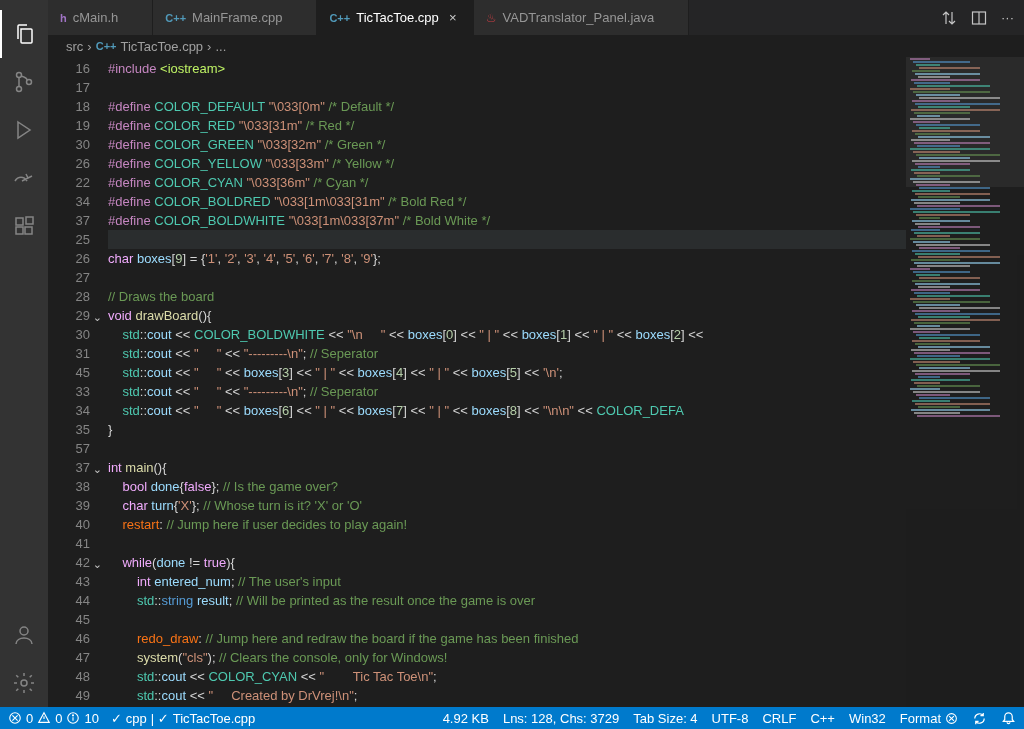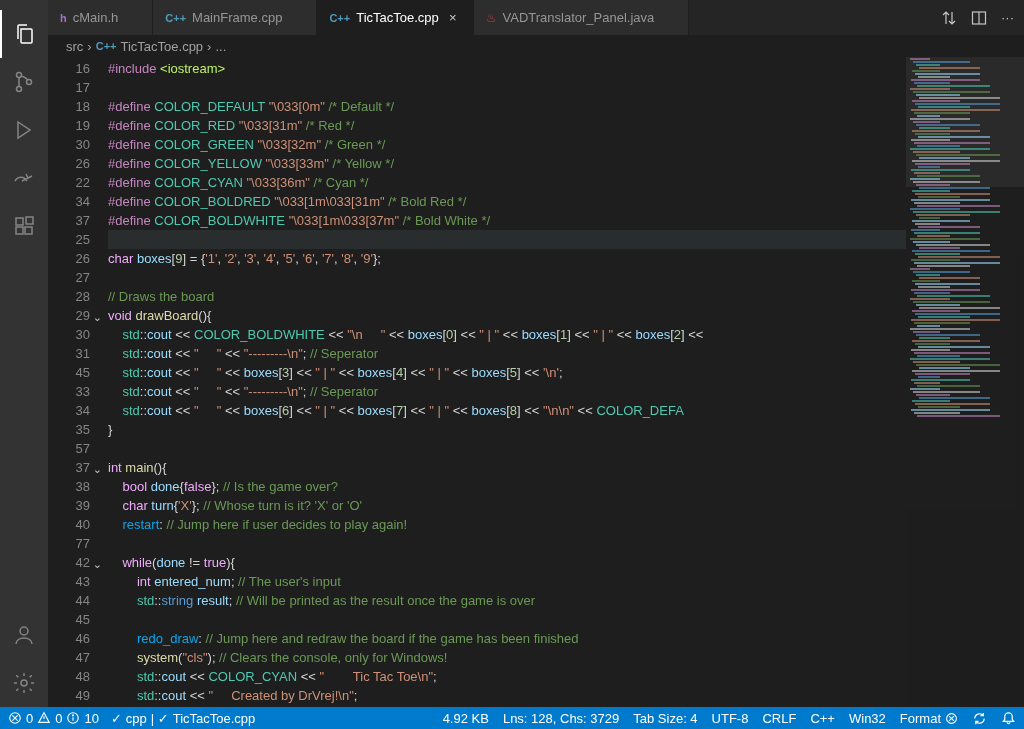--- a/index.html
+++ b/index.html
@@ -35,21 +35,21 @@
 .tk-def{color:#bef264}
 .tk-mac{color:#4ec9b0}
 .tk-str{color:#ce9178}
 .tk-cmt{color:#6a9955}
 .tk-kw{color:#f0abfc}
 .tk-ty{color:#569cd6}
 .tk-ns{color:#4ec9b0}
 .tk-fn{color:#dcdcaa}
 .tk-var{color:#9cdcfe}
 .tk-num{color:#b5cea8}
-.tk-lbl{color:#0ea5e9}
+.tk-lbl{color:#f97316}
 .icon-cpp{color:#519aba;font-weight:bold;font-size:11px}
 .icon-java{color:#cc3e44;font-size:12px}
 .icon-h{color:#a074c4;font-size:11px;font-weight:bold}
 svg{display:block}
 </style>
 </head>
 <body>
 
 <div class="root">
   <div class="activitybar">
@@ -166,21 +166,21 @@
           <div class="ln">31</div>
           <div class="ln">45</div>
           <div class="ln">33</div>
           <div class="ln">34</div>
           <div class="ln">35</div>
           <div class="ln">57</div>
           <div class="ln">37<span class="fold">⌄</span></div>
           <div class="ln">38</div>
           <div class="ln">39</div>
           <div class="ln">40</div>
-          <div class="ln">77</div>
+          <div class="ln">41</div>
           <div class="ln">42<span class="fold">⌄</span></div>
           <div class="ln">43</div>
           <div class="ln">44</div>
           <div class="ln">45</div>
           <div class="ln">46</div>
           <div class="ln">47</div>
           <div class="ln">48</div>
           <div class="ln">49</div>
         </div>
       <div class="code" id="code"><div class="row"><span class="tk-pre">#include </span><span class="tk-def">&lt;iostream&gt;</span></div><div class="row">&nbsp;</div><div class="row"><span class="tk-pre">#define </span><span class="tk-mac">COLOR_DEFAULT </span><span class="tk-str">"\033[0m"</span><span class="tk-cmt"> /* Default */</span></div><div class="row"><span class="tk-pre">#define </span><span class="tk-mac">COLOR_RED </span><span class="tk-str">"\033[31m"</span><span class="tk-cmt"> /* Red */</span></div><div class="row"><span class="tk-pre">#define </span><span class="tk-mac">COLOR_GREEN </span><span class="tk-str">"\033[32m"</span><span class="tk-cmt"> /* Green */</span></div><div class="row"><span class="tk-pre">#define </span><span class="tk-mac">COLOR_YELLOW </span><span class="tk-str">"\033[33m"</span><span class="tk-cmt"> /* Yellow */</span></div><div class="row"><span class="tk-pre">#define </span><span class="tk-mac">COLOR_CYAN </span><span class="tk-str">"\033[36m"</span><span class="tk-cmt"> /* Cyan */</span></div><div class="row"><span class="tk-pre">#define </span><span class="tk-mac">COLOR_BOLDRED </span><span class="tk-str">"\033[1m\033[31m"</span><span class="tk-cmt"> /* Bold Red */</span></div><div class="row"><span class="tk-pre">#define </span><span class="tk-mac">COLOR_BOLDWHITE </span><span class="tk-str">"\033[1m\033[37m"</span><span class="tk-cmt"> /* Bold White */</span></div><div class="row hl">&nbsp;</div><div class="row"><span class="tk-kw">char </span><span class="tk-var">boxes</span>[<span class="tk-num">9</span>] = {<span class="tk-str">'1'</span>, <span class="tk-str">'2'</span>, <span class="tk-str">'3'</span>, <span class="tk-str">'4'</span>, <span class="tk-str">'5'</span>, <span class="tk-str">'6'</span>, <span class="tk-str">'7'</span>, <span class="tk-str">'8'</span>, <span class="tk-str">'9'</span>};</div><div class="row">&nbsp;</div><div class="row"><span class="tk-cmt">// Draws the board</span></div><div class="row"><span class="tk-kw">void </span><span class="tk-fn">drawBoard</span>(){</div><div class="row">    <span class="tk-ns">std</span>::<span class="tk-var">cout</span> &lt;&lt; <span class="tk-mac">COLOR_BOLDWHITE</span> &lt;&lt; <span class="tk-str">"\n     "</span> &lt;&lt; <span class="tk-var">boxes</span>[<span class="tk-num">0</span>] &lt;&lt; <span class="tk-str">" | "</span> &lt;&lt; <span class="tk-var">boxes</span>[<span class="tk-num">1</span>] &lt;&lt; <span class="tk-str">" | "</span> &lt;&lt; <span class="tk-var">boxes</span>[<span class="tk-num">2</span>] &lt;&lt;</div><div class="row">    <span class="tk-ns">std</span>::<span class="tk-var">cout</span> &lt;&lt; <span class="tk-str">"     "</span> &lt;&lt; <span class="tk-str">"---------\n"</span>; <span class="tk-cmt">// Seperator</span></div><div class="row">    <span class="tk-ns">std</span>::<span class="tk-var">cout</span> &lt;&lt; <span class="tk-str">"     "</span> &lt;&lt; <span class="tk-var">boxes</span>[<span class="tk-num">3</span>] &lt;&lt; <span class="tk-str">" | "</span> &lt;&lt; <span class="tk-var">boxes</span>[<span class="tk-num">4</span>] &lt;&lt; <span class="tk-str">" | "</span> &lt;&lt; <span class="tk-var">boxes</span>[<span class="tk-num">5</span>] &lt;&lt; <span class="tk-str">'\n'</span>;</div><div class="row">    <span class="tk-ns">std</span>::<span class="tk-var">cout</span> &lt;&lt; <span class="tk-str">"     "</span> &lt;&lt; <span class="tk-str">"---------\n"</span>; <span class="tk-cmt">// Seperator</span></div><div class="row">    <span class="tk-ns">std</span>::<span class="tk-var">cout</span> &lt;&lt; <span class="tk-str">"     "</span> &lt;&lt; <span class="tk-var">boxes</span>[<span class="tk-num">6</span>] &lt;&lt; <span class="tk-str">" | "</span> &lt;&lt; <span class="tk-var">boxes</span>[<span class="tk-num">7</span>] &lt;&lt; <span class="tk-str">" | "</span> &lt;&lt; <span class="tk-var">boxes</span>[<span class="tk-num">8</span>] &lt;&lt; <span class="tk-str">"\n\n"</span> &lt;&lt; <span class="tk-mac">COLOR_DEFA</span></div><div class="row">}</div><div class="row">&nbsp;</div><div class="row"><span class="tk-kw">int </span><span class="tk-fn">main</span>(){</div><div class="row">    <span class="tk-kw">bool </span><span class="tk-var">done</span>{<span class="tk-kw">false</span>}; <span class="tk-cmt">// Is the game over?</span></div><div class="row">    <span class="tk-kw">char </span><span class="tk-var">turn</span>{<span class="tk-str">'X'</span>}; <span class="tk-cmt">// Whose turn is it? 'X' or 'O'</span></div><div class="row">    <span class="tk-lbl">restart</span>: <span class="tk-cmt">// Jump here if user decides to play again!</span></div><div class="row">&nbsp;</div><div class="row">    <span class="tk-kw">while</span>(<span class="tk-var">done</span> != <span class="tk-kw">true</span>){</div><div class="row">        <span class="tk-kw">int </span><span class="tk-var">entered_num</span>; <span class="tk-cmt">// The user's input</span></div><div class="row">        <span class="tk-ns">std</span>::<span class="tk-ty">string </span><span class="tk-var">result</span>; <span class="tk-cmt">// Will be printed as the result once the game is over</span></div><div class="row">&nbsp;</div><div class="row">        <span class="tk-lbl">redo_draw</span>: <span class="tk-cmt">// Jump here and redraw the board if the game has been finished</span></div><div class="row">        <span class="tk-fn">system</span>(<span class="tk-str">"cls"</span>); <span class="tk-cmt">// Clears the console, only for Windows!</span></div><div class="row">        <span class="tk-ns">std</span>::<span class="tk-var">cout</span> &lt;&lt; <span class="tk-mac">COLOR_CYAN</span> &lt;&lt; <span class="tk-str">"        Tic Tac Toe\n"</span>;</div><div class="row">        <span class="tk-ns">std</span>::<span class="tk-var">cout</span> &lt;&lt; <span class="tk-str">"     Created by DrVrej!\n"</span>;</div></div>

